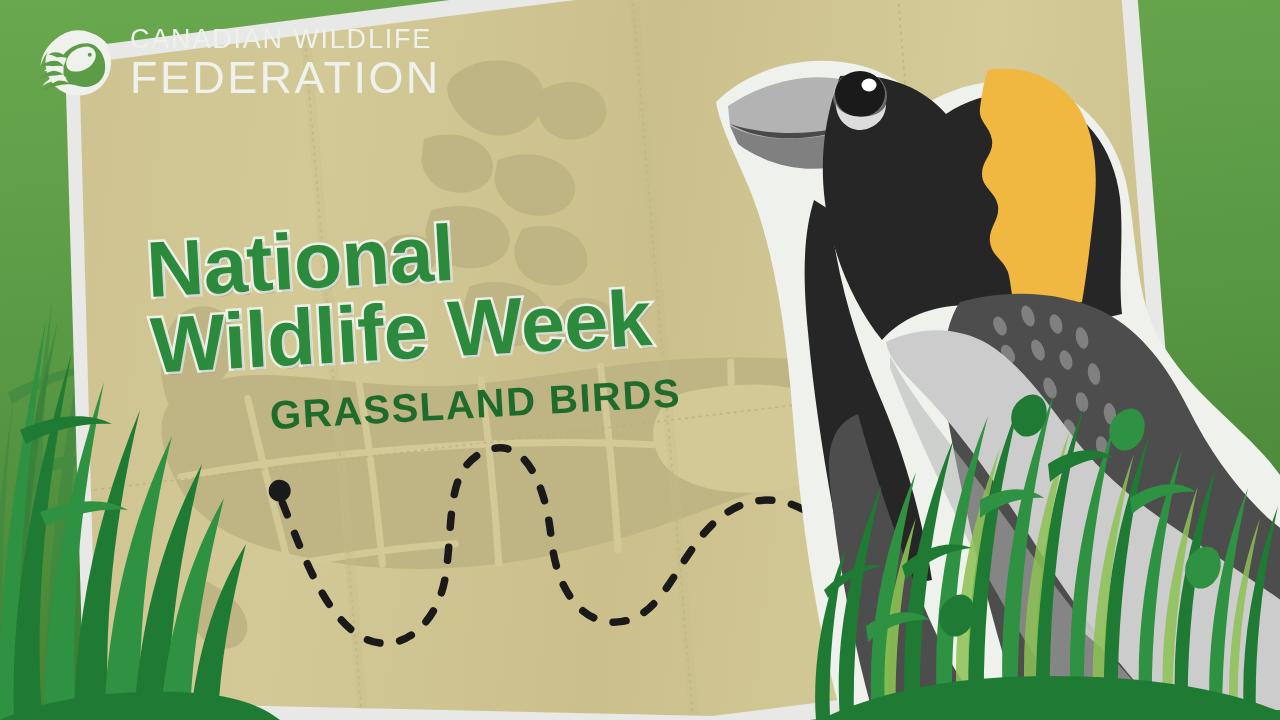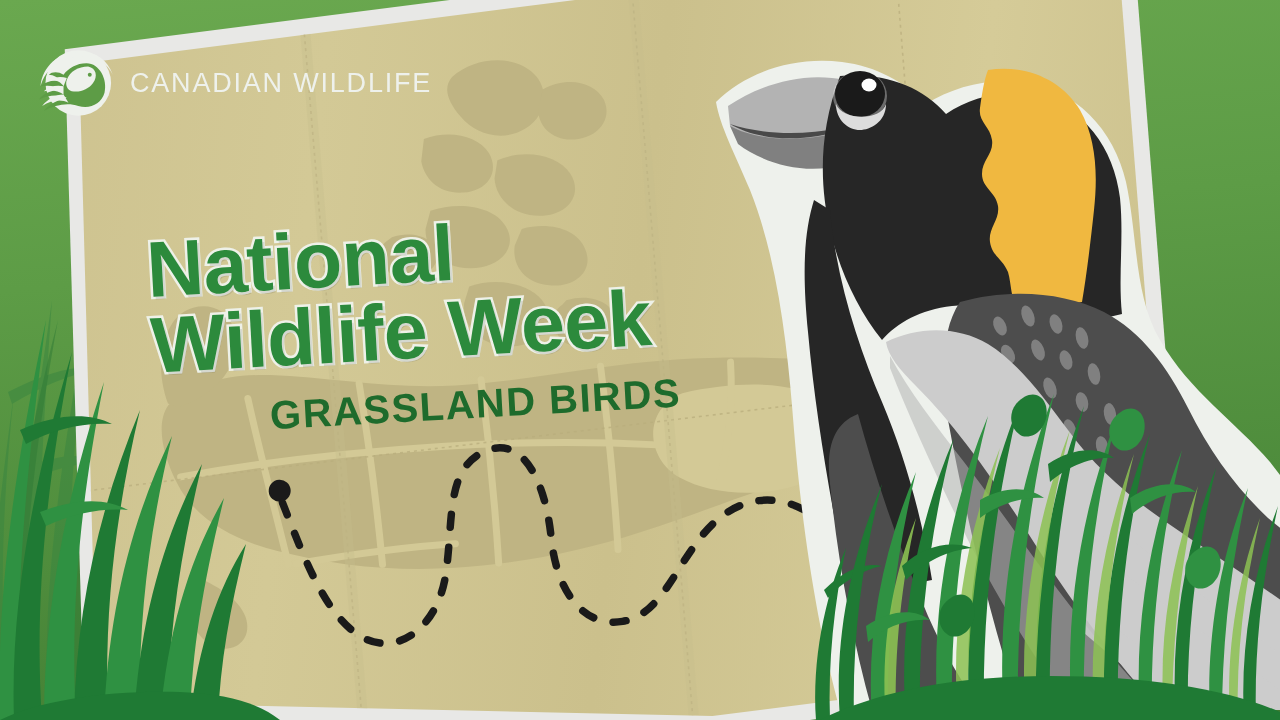--- a/index.html
+++ b/index.html
@@ -76,21 +76,21 @@
     font-weight: 700;
     letter-spacing: 1.5px;
     color: #1e6b2c;
     line-height: 1;
   }
 
   
   #logo {
     position: absolute;
     left: 34px;
-    top: 42px;
+    top: 22px;
     display: flex;
     align-items: center;
     gap: 14px;
     z-index: 20;
   }
   #logo .mark { width: 82px; height: 82px; flex: 0 0 auto; }
   .logo-text { display: flex; flex-direction: column; line-height: 1; }
   .logo-top {
     font-size: 27px;
     letter-spacing: 1.8px;
@@ -469,16 +469,17 @@
                    C 56 62 66 58 72 50 C 78 42 76 32 66 30 Z"></path>
           <path d="M40 44 C 34 42 26 42 20 46 C 28 46 34 50 36 54 Z"></path>
           <path d="M36 54 C 28 52 18 54 12 60 C 22 58 30 60 36 64 Z"></path>
           <path d="M36 64 C 26 64 16 70 10 78 C 22 70 34 70 42 74 Z"></path>
         </g>
         <circle cx="68" cy="40" r="2.4" fill="#5d9c46"></circle>
       </svg>
     </span>
     <span class="logo-text">
       <span class="logo-top">CANADIAN WILDLIFE</span>
+      <span class="logo-bottom">FEDERATION</span>
     </span>
   </div>
 
 </div>
 
 </body></html>

